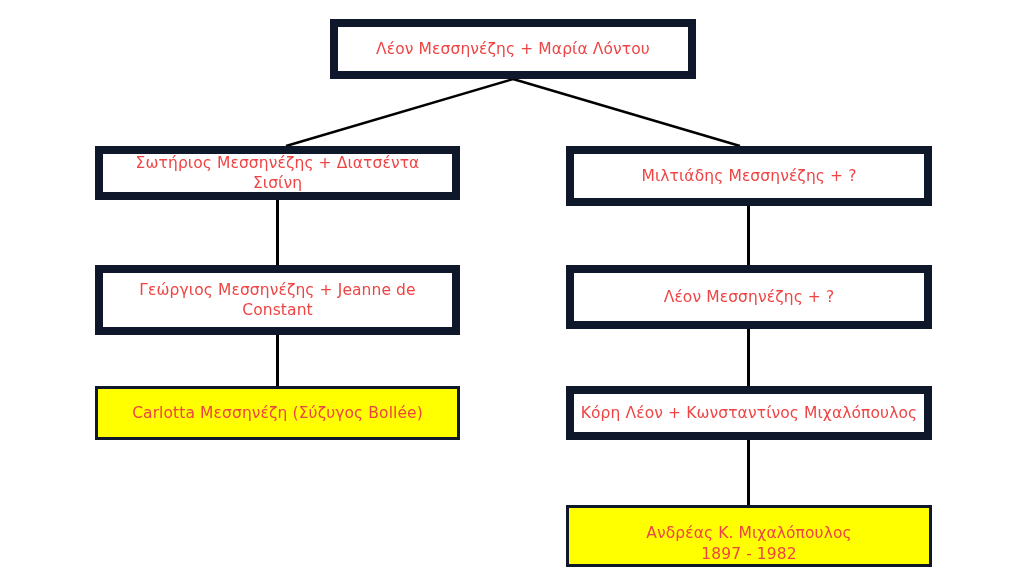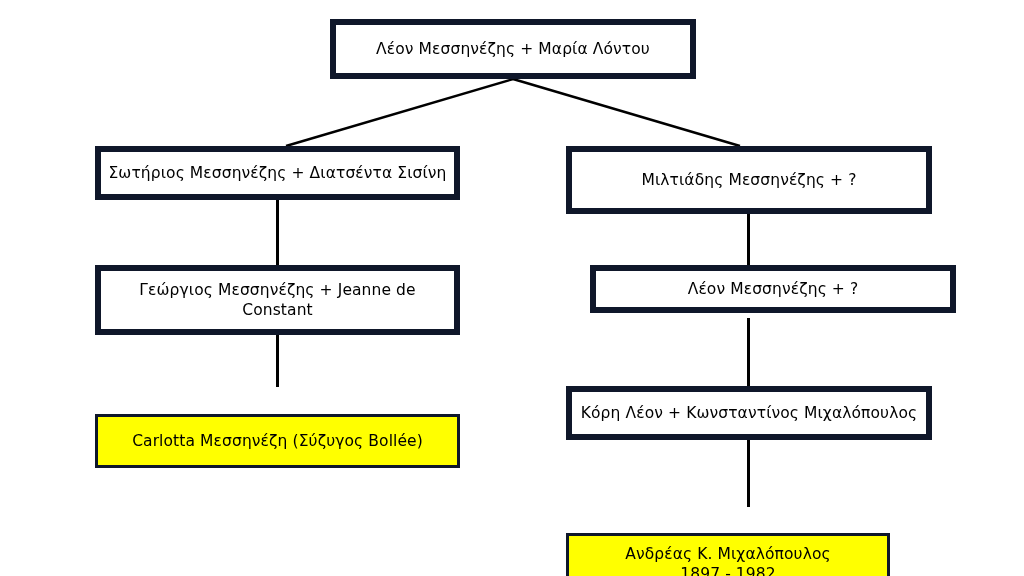--- a/index.html
+++ b/index.html
@@ -15,37 +15,36 @@
   }
   #canvas {
     position: relative;
     width: 1024px;
     height: 576px;
     background: #ffffff;
   }
   .node {
     position: absolute;
     box-sizing: border-box;
-    border: 6px solid #0f172a;
+    border: 8px solid #0f172a;
     background: #ffffff;
     display: flex;
     align-items: center;
     justify-content: center;
     text-align: center;
-    color: #000000;
+    color: #ef4444;
     font-size: 15.5px;
     line-height: 1.32;
     letter-spacing: 0.1px;
     white-space: pre-line;
     z-index: 3;
   }
   .node.highlight {
     background: #FFFF00;
     border-width: 3px;
-    margin-top: 28px;
   }
   .node-label {
     display: block;
     padding: 0 6px;
   }
   
   .vline {
     position: absolute;
     background: #000000;
     width: 3px;
@@ -79,38 +78,38 @@
   <div class="vline" style="left:747px; top:439px; height:68px;"></div>
 
   <div class="node" style="left:330px; top:19px; width:366px; height:60px;">
     <span class="node-label">Λέον Μεσσηνέζης + Μαρία Λόντου</span>
   </div>
 
   <div class="node" style="left:95px; top:146px; width:365px; height:54px;">
     <span class="node-label">Σωτήριος Μεσσηνέζης + Διατσέντα Σισίνη</span>
   </div>
 
-  <div class="node" style="left:566px; top:146px; width:366px; height:68px;">
+  <div class="node" style="left:566px; top:146px; width:366px; height:60px;">
     <span class="node-label">Μιλτιάδης Μεσσηνέζης + ?</span>
   </div>
 
   <div class="node" style="left:95px; top:265px; width:365px; height:70px;">
     <span class="node-label">Γεώργιος Μεσσηνέζης + Jeanne de Constant</span>
   </div>
 
-  <div class="node" style="left:566px; top:265px; width:366px; height:48px;margin-left:24px;">
+  <div class="node" style="left:566px; top:265px; width:366px; height:64px;">
     <span class="node-label">Λέον Μεσσηνέζης + ?</span>
   </div>
 
   <div class="node highlight" style="left:95px; top:386px; width:365px; height:54px;">
     <span class="node-label">Carlotta Μεσσηνέζη (Σύζυγος Bollée)</span>
   </div>
 
   <div class="node" style="left:566px; top:386px; width:366px; height:54px;text-align:center;">
     <span class="node-label">Κόρη Λέον + Κωνσταντίνος Μιχαλόπουλος</span>
   </div>
 
-  <div class="node highlight" style="left:566px; top:505px; width:324px; height:62px;">
+  <div class="node highlight" style="left:566px; top:505px; width:366px; height:62px;align-items:flex-end;">
     <span class="node-label">Ανδρέας Κ. Μιχαλόπουλος
 1897 - 1982</span>
   </div>
 
 </div>
 
 </body></html>

